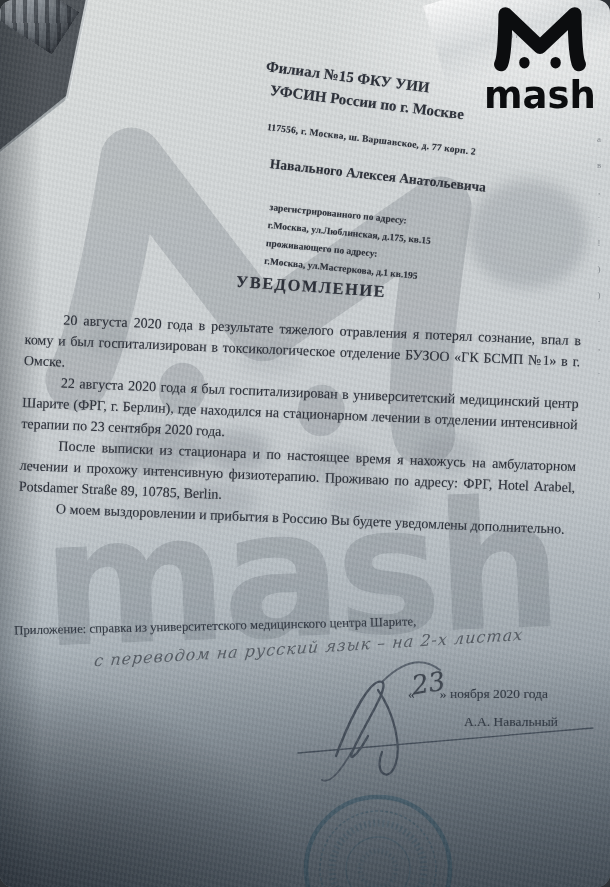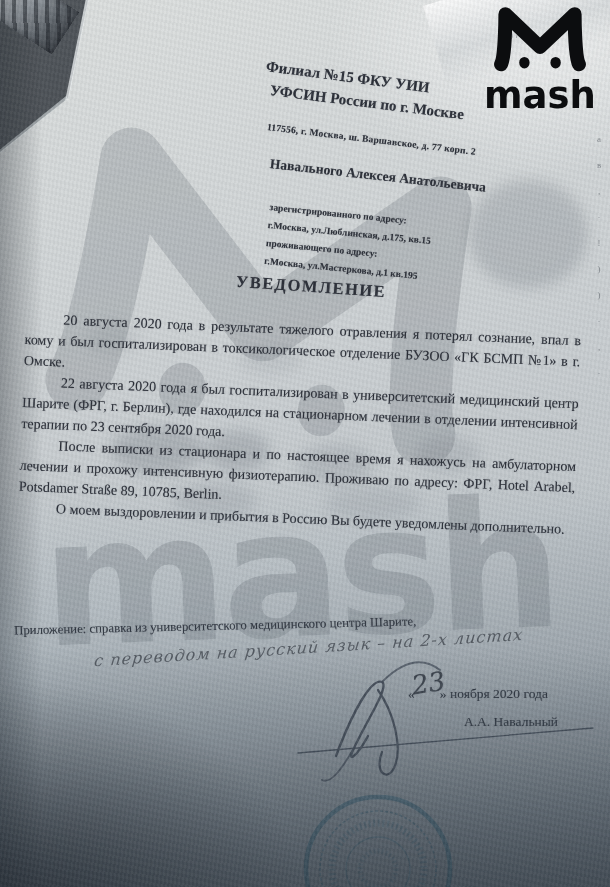--- a/index.html
+++ b/index.html
@@ -1,19 +1,20 @@
 <!DOCTYPE html>
 <html><head>
 <meta charset="utf-8">
 <style>
   html,body{margin:0;padding:0;background:#2e3236;}
   .photo{
     position:relative;width:610px;height:887px;overflow:hidden;
     background:linear-gradient(135deg,#51565b 0%,#3f444a 40%,#34383d 100%);
     font-family:"Liberation Serif",serif;
+    border-radius:13px;
   }
   .photo *{box-sizing:border-box;}
 
   
   .clip-obj{
     position:absolute;left:-10px;top:-14px;width:82px;height:50px;z-index:1;
     transform:rotate(33deg);
     background:linear-gradient(100deg,#caced2 15%,#969ca2 45%,#595f65 78%,#3c4147 100%);
     box-shadow:inset 0 0 6px rgba(20,24,28,.6);
   }

